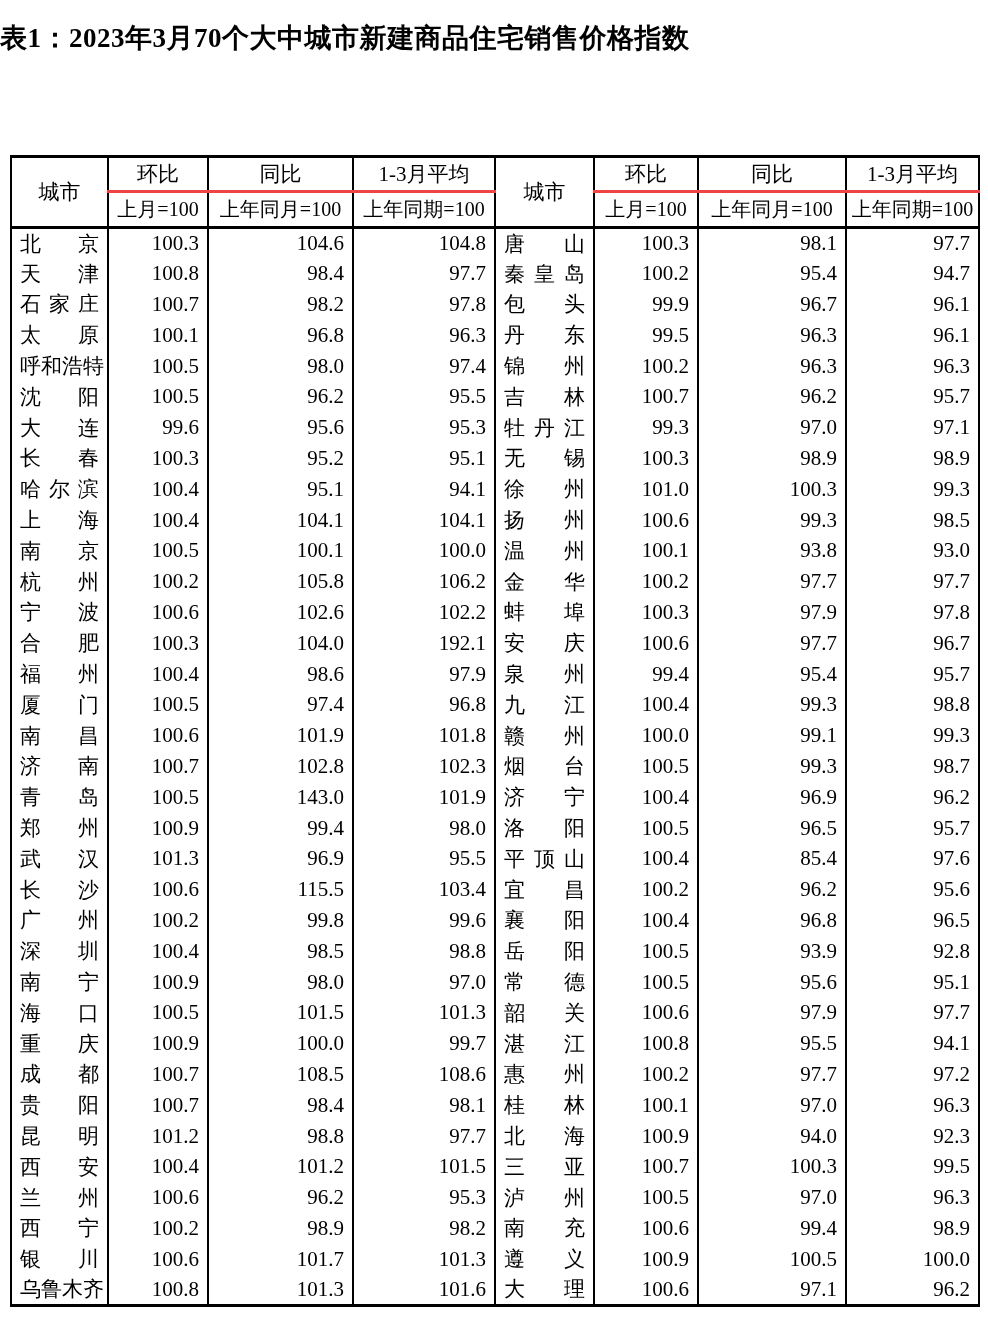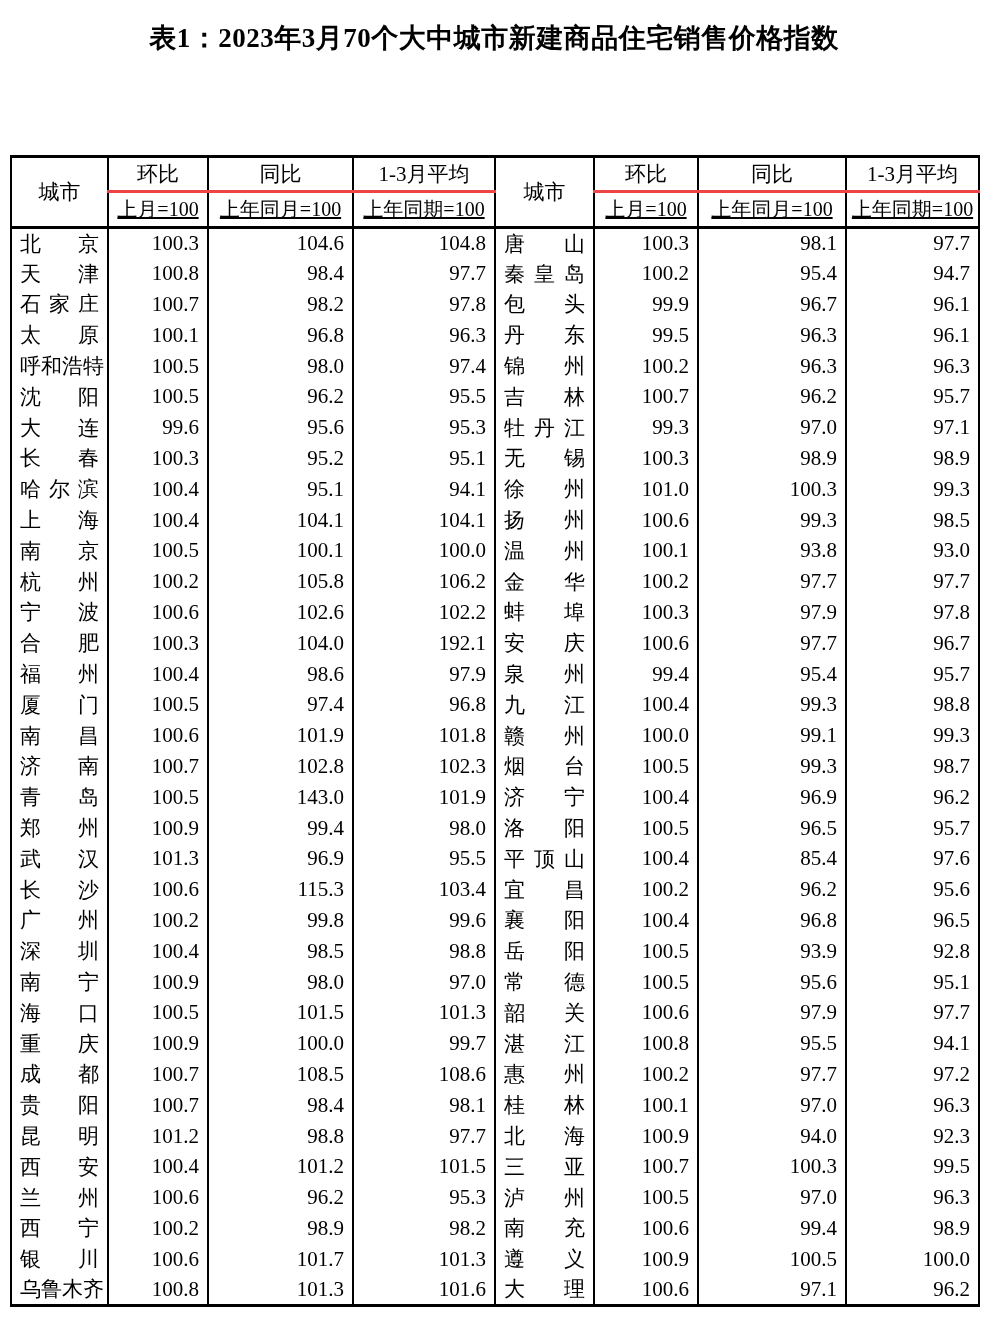--- a/index.html
+++ b/index.html
@@ -11,21 +11,21 @@
     overflow: hidden;
     position: relative;
     font-family: "Liberation Serif", "DejaVu Serif", serif;
     color: #000;
   }
   .title {
     position: absolute;
     top: 20px;
     left: 0;
     right: 0;
-    text-align: center;
+    text-align: left;
     font-size: 27px;
     font-weight: bold;
     letter-spacing: 0.5px;
     font-family: "Liberation Serif", "DejaVu Serif", serif;
   }
   .table-wrap {
     position: absolute;
     top: 155px;
     left: 10px;
     width: 968px;
@@ -51,21 +51,21 @@
     border-bottom: 3px solid #000;
   }
   thead tr.hrow1 { height: 35px; margin-top: 36px; }
   thead tr.hrow2 { height: 36px; }
   thead th {
     text-align: center;
     vertical-align: middle;
     font-size: 21px;
   }
   thead tr.hrow1 th.splitter { border-bottom: 3px solid #ef4444; }
-  thead tr.hrow2 th { font-size: 20px; text-decoration: underline; }
+  thead tr.hrow2 th { font-size: 20px; }
   tbody tr { height: 30.8px; }
   td.city {
     font-size: 21px;
     vertical-align: middle;
   }
   td.city .spread {
     display: flex;
     justify-content: space-between;
     align-items: center;
     padding: 0 8px;
@@ -543,21 +543,21 @@
           <td class="val">97.6</td>
         </tr>
         <tr>
           <td class="city">
             <div class="spread">
               <span>长</span>
               <span>沙</span>
             </div>
           </td>
           <td class="val">100.6</td>
-          <td class="val">115.3</td>
+          <td class="val">115.5</td>
           <td class="val">103.4</td>
           <td class="city">
             <div class="spread">
               <span>宜</span>
               <span>昌</span>
             </div>
           </td>
           <td class="val">100.2</td>
           <td class="val">96.2</td>
           <td class="val">95.6</td>

